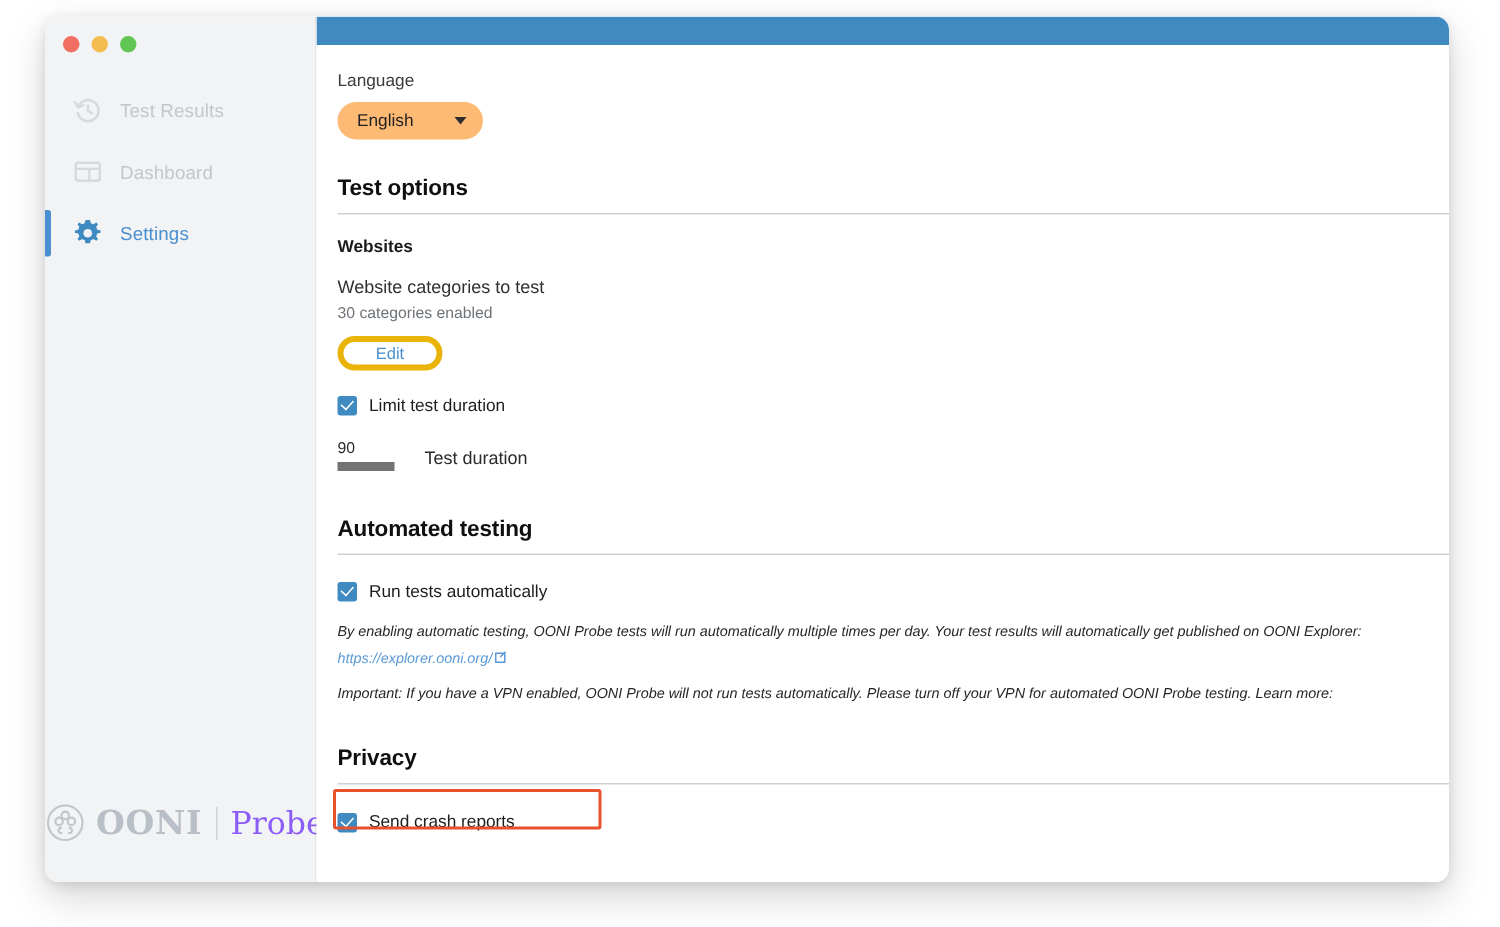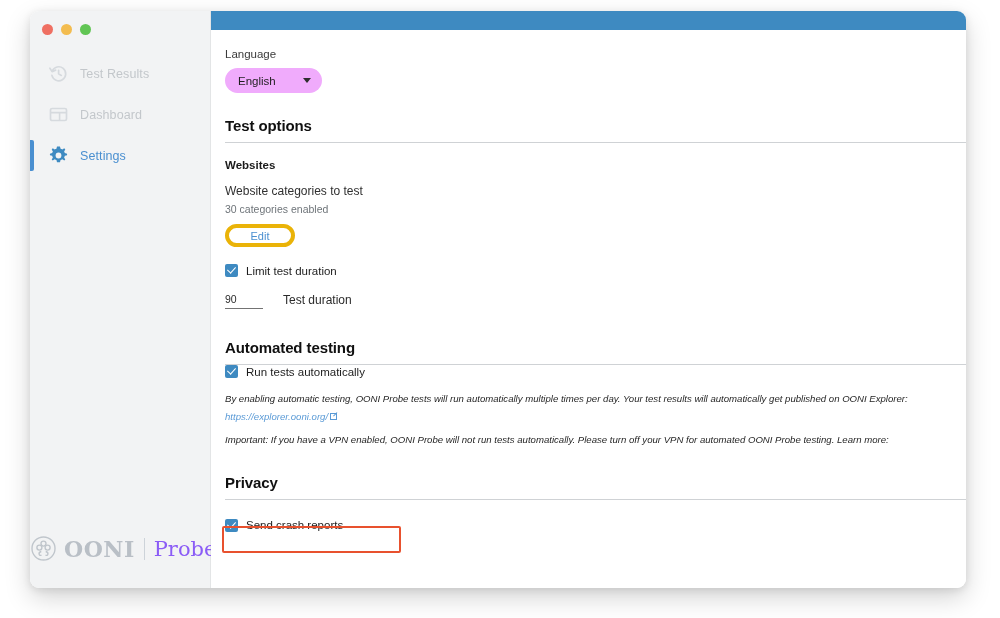--- a/index.html
+++ b/index.html
@@ -139,21 +139,21 @@
     color: #3b3b3b;
     margin-bottom: 8px;
   }
 
   .select-pill {
     display: inline-flex;
     align-items: center;
     justify-content: space-between;
     width: 97px;
     height: 25px;
-    background: #f0abfc;
+    background: #fdba74;
     border-radius: 13px;
     padding: 0 11px 0 13px;
     font-size: 11.5px;
     color: #1f1f1f;
   }
   .caret {
     width: 0; height: 0;
     border-left: 4px solid transparent;
     border-right: 4px solid transparent;
     border-top: 5px solid #2d2d2d;
@@ -211,21 +211,21 @@
     border-width: 0 1.8px 1.8px 0;
     transform: rotate(42deg);
   }
   .check-label { font-size: 11.5px; color: #1d1d1d; }
 
   .duration-row { display: flex; align-items: flex-end; gap: 20px; }
   .num-input {
     width: 38px;
     font-size: 10.5px;
     color: #2b2b2b;
-    border-bottom: 1px solid #737373;
+    border-bottom: 6px solid #737373;
     padding-bottom: 3px;
   }
   .duration-label { font-size: 12px; color: #2b2b2b; padding-bottom: 2px; }
 
   p.note {
     font-style: italic;
     font-size: 9.6px;
     color: #262626;
     line-height: 1.35;
   }
@@ -366,21 +366,21 @@
 
         <div class="duration-row" style="margin-top:16px;">
           <span class="num-input">90</span>
           <span class="duration-label">Test duration</span>
         </div>
 
         
         <h2 class="section" style="margin-top:30px;">Automated testing</h2>
         <div class="rule"></div>
 
-        <div class="check-row" style="">
+        <div class="check-row" style="margin-top:18px;">
           <span class="cb"></span>
           <span class="check-label">Run tests automatically</span>
         </div>
 
         <p class="note" style="margin-top:15px;">By enabling automatic testing, OONI Probe tests will run automatically multiple times per day. Your test results will automatically get published on OONI Explorer:</p>
         <a class="link" href="#" style="margin-top:1px;"><span>https://explorer.ooni.org/</span><span class="ext-ico"></span></a>
 
         <p class="note" style="margin-top:10px;">Important: If you have a VPN enabled, OONI Probe will not run tests automatically. Please turn off your VPN for automated OONI Probe testing. Learn more:</p>
 
         

